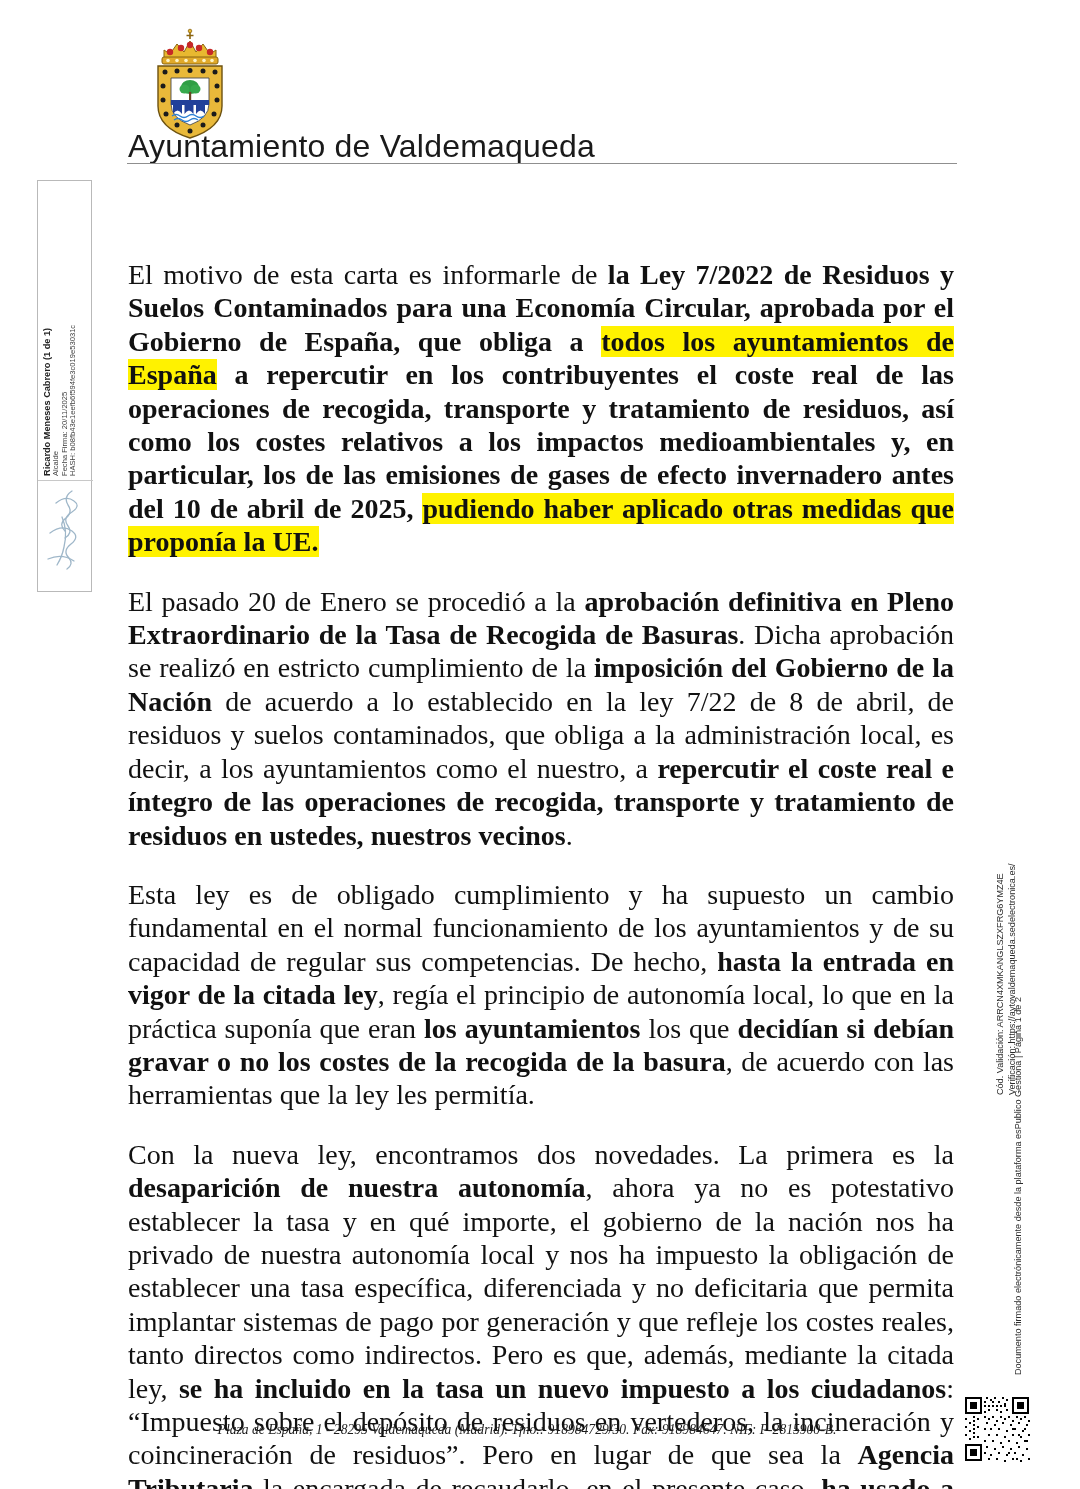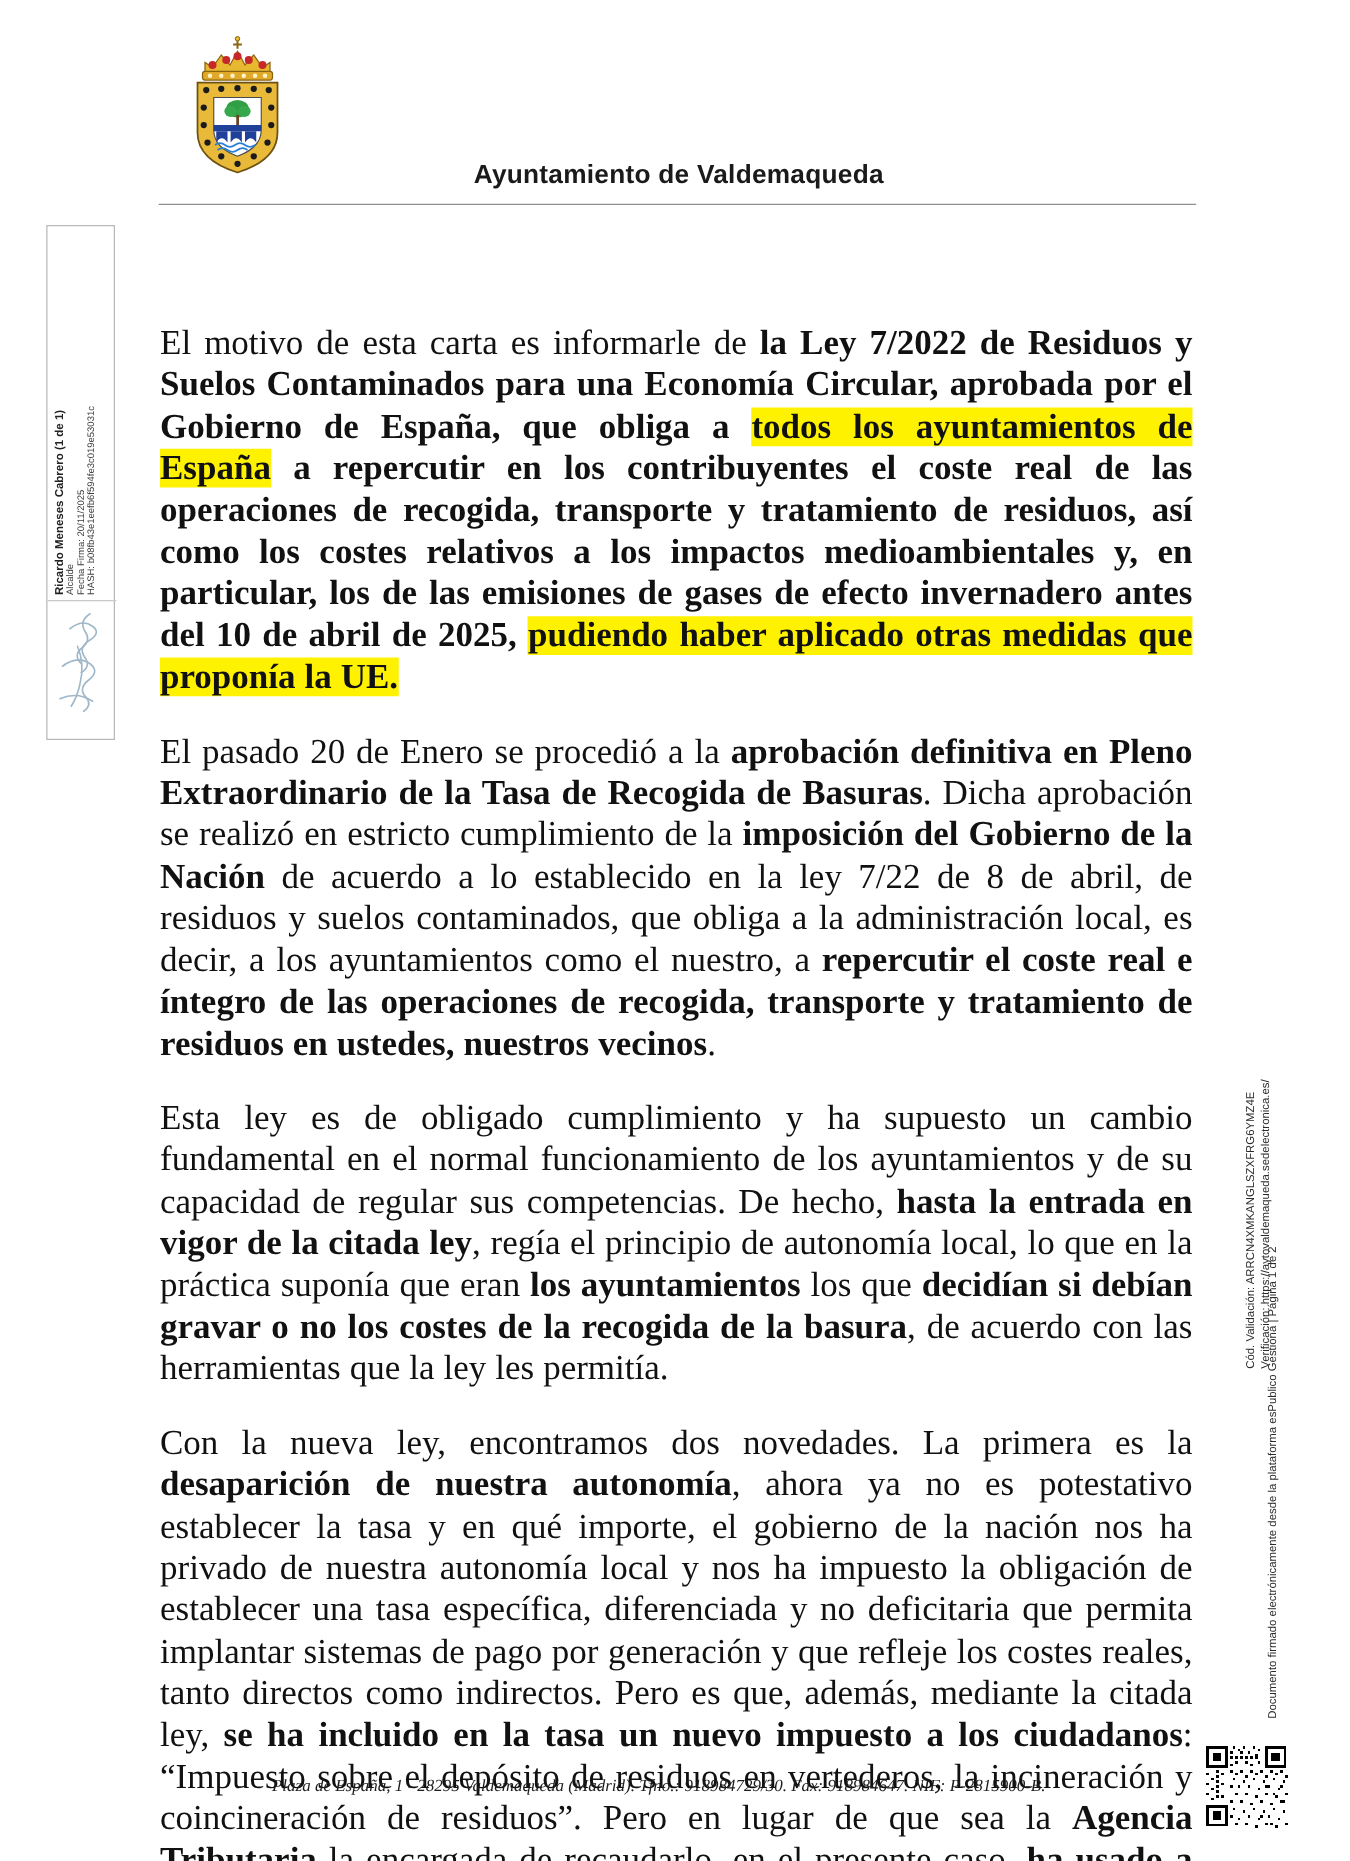--- a/index.html
+++ b/index.html
@@ -30,24 +30,23 @@
     left: 144px;
     top: 24px;
     width: 92px;
     height: 118px;
   }
   #header-title {
     position: absolute;
     left: 128px;
     top: 128px;
     width: 830px;
-    text-align: center;
     font-family: "Liberation Sans", "DejaVu Sans", sans-serif;
-    font-weight: bold;
-    font-size: 21px;
+    font-weight: normal;
+    font-size: 32px;
     letter-spacing: 0.2px;
     color: #1a1a1a;
     white-space: nowrap;
   }
   #header-rule {
     position: absolute;
     left: 127px;
     top: 163px;
     width: 830px;
     height: 1px;

